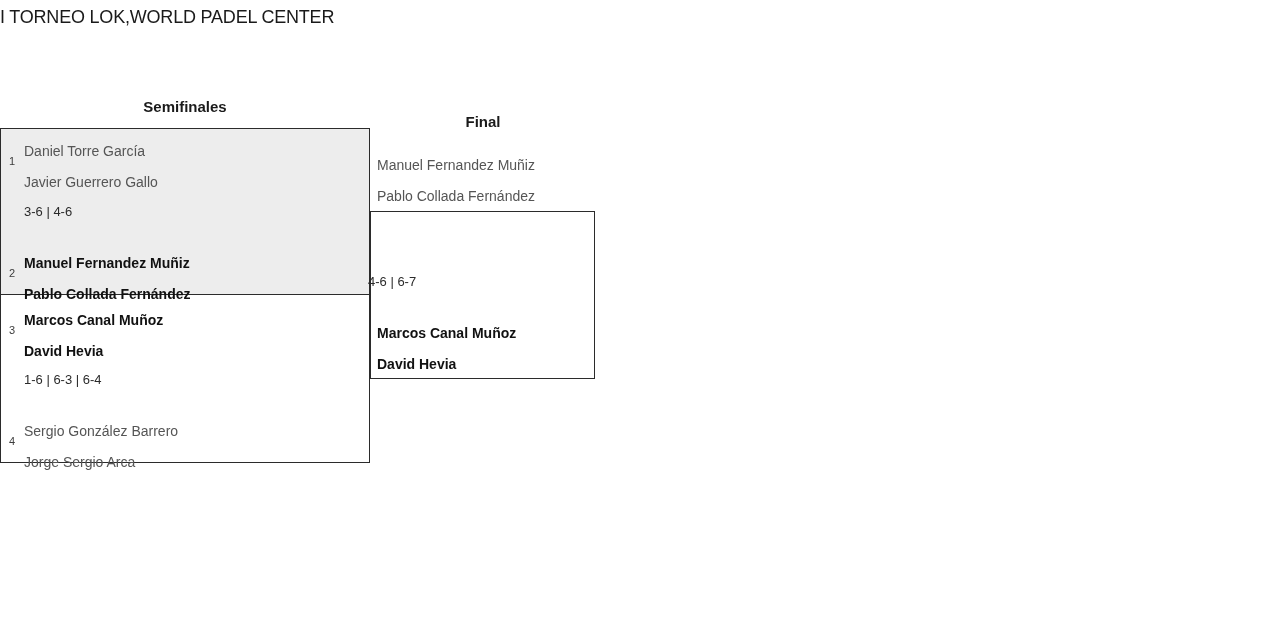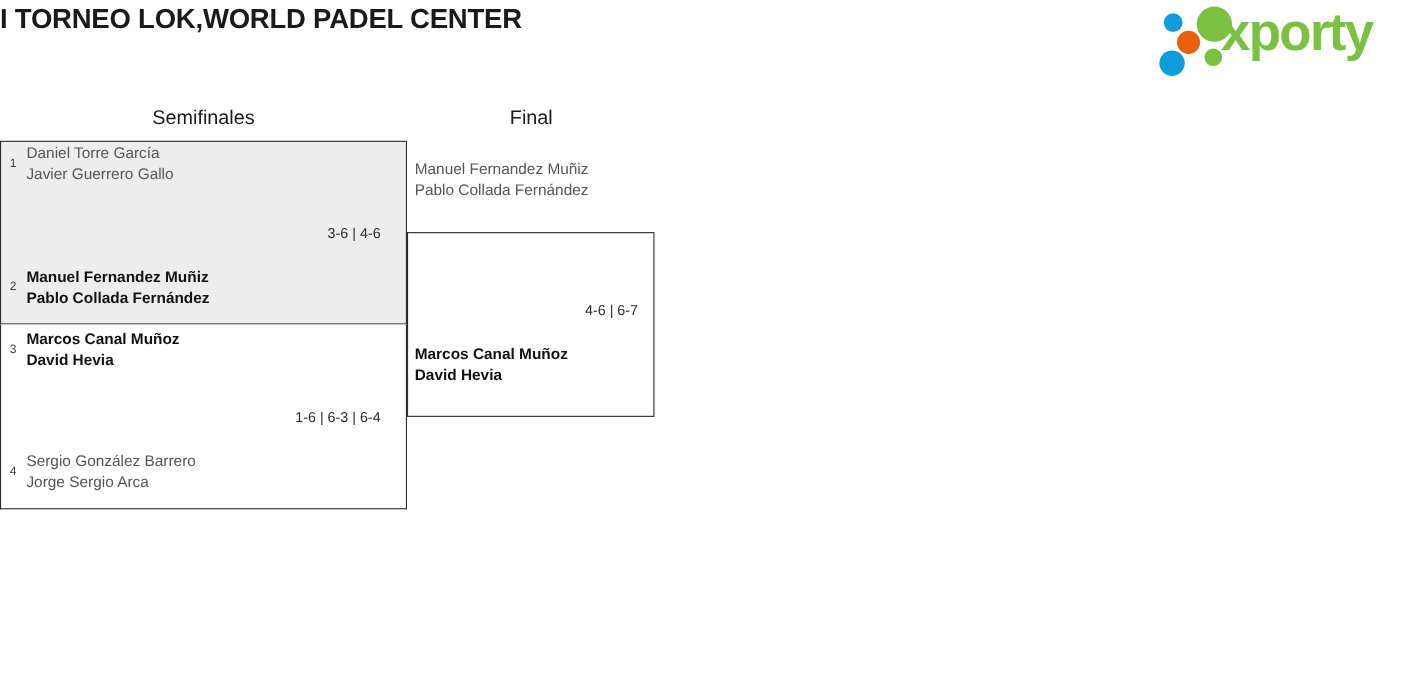--- a/index.html
+++ b/index.html
@@ -22,22 +22,22 @@
   }
 
   
   .title-block {
     position: absolute;
     left: 0px;
     top: 2px;
     width: 760px;
   }
   .title-line {
-    font-size: 25px;
-    font-weight: bold;
+    font-size: 18px;
+    font-weight: normal;
     color: #1a1a1a;
     line-height: 31px;
     letter-spacing: -0.2px;
     white-space: nowrap;
   }
 
   
   .logo {
     position: absolute;
     left: 1048px;
@@ -69,28 +69,28 @@
     font-size: 48px;
     font-weight: bold;
     color: #7ac142;
     letter-spacing: -1.5px;
     line-height: 60px;
   }
 
   
   .round-header {
     position: absolute;
-    font-size: 18px;
-    font-weight: normal;
+    font-size: 15px;
+    font-weight: bold;
     color: #1a1a1a;
     text-align: center;
     line-height: 20px;
   }
   .round-header.semis { left: 85px;  top: 97px; width: 200px; }
-  .round-header.final { left: 383px; top: 97px; width: 200px; }
+  .round-header.final { left: 383px; top: 112px; width: 200px; }
 
   
   .match-box {
     position: absolute;
     border: 1px solid #2b2b2b;
     background: #ffffff;
   }
 
   
   .sf-box {
@@ -130,21 +130,21 @@
     font-size: 11px;
     color: #3c3c3c;
     text-align: center;
     line-height: 13px;
   }
   .players {
     font-size: 14px;
     line-height: 19px;
     white-space: nowrap;
   }
-  .players .pl { display: block; }
+  .players .pl { display: block; margin-top: 12px; }
 
   .loser .players  { color: #555555; font-weight: normal; }
   .winner .players { color: #111111; font-weight: bold; }
 
   
   .sf1-a { left: 0px;  top: 130px; }
   .sf1-b { left: 0px;  top: 242px; }
   
   .sf2-a { left: 0px;  top: 299px; }
   .sf2-b { left: 0px;  top: 410px; }
@@ -152,46 +152,36 @@
   
   .fin-a { left: 377px; top: 144px; }
   .fin-b { left: 377px; top: 312px; }
   .fin-a .players, .fin-b .players { padding-left: 0; }
 
   
   .score {
     position: absolute;
     font-size: 13px;
     color: #2b2b2b;
-    text-align: right;
+    text-align: left;
     line-height: 17px;
   }
   .score-sf1 { left: 24px;  top: 203px; width: 322px; }
   .score-sf2 { left: 24px;  top: 371px; width: 322px; }
   .score-fin { left: 368px; top: 245px; width: 212px; margin-top: 28px; }
 </style>
 </head>
 <body>
 
 <div id="page">
 
   <div class="title-block">
     <div class="title-line">I TORNEO LOK,WORLD PADEL CENTER</div>
   </div>
 
-  <div class="logo">
-    <div class="logo-dots">
-      <span class="dot dot-blue-tl"></span>
-      <span class="dot dot-orange"></span>
-      <span class="dot dot-blue-bl"></span>
-      <span class="dot dot-green-big"></span>
-      <span class="dot dot-green-sm"></span>
-    </div>
-    <div class="logo-word">xporty</div>
-  </div>
 
   <div class="round-header semis">Semifinales</div>
   <div class="round-header final">Final</div>
 
   <div class="match-box sf-box sf-top"></div>
   <div class="match-box sf-box sf-bottom"></div>
 
   <div class="match-box final-box"></div>
 
   <div class="team sf1-a loser">

